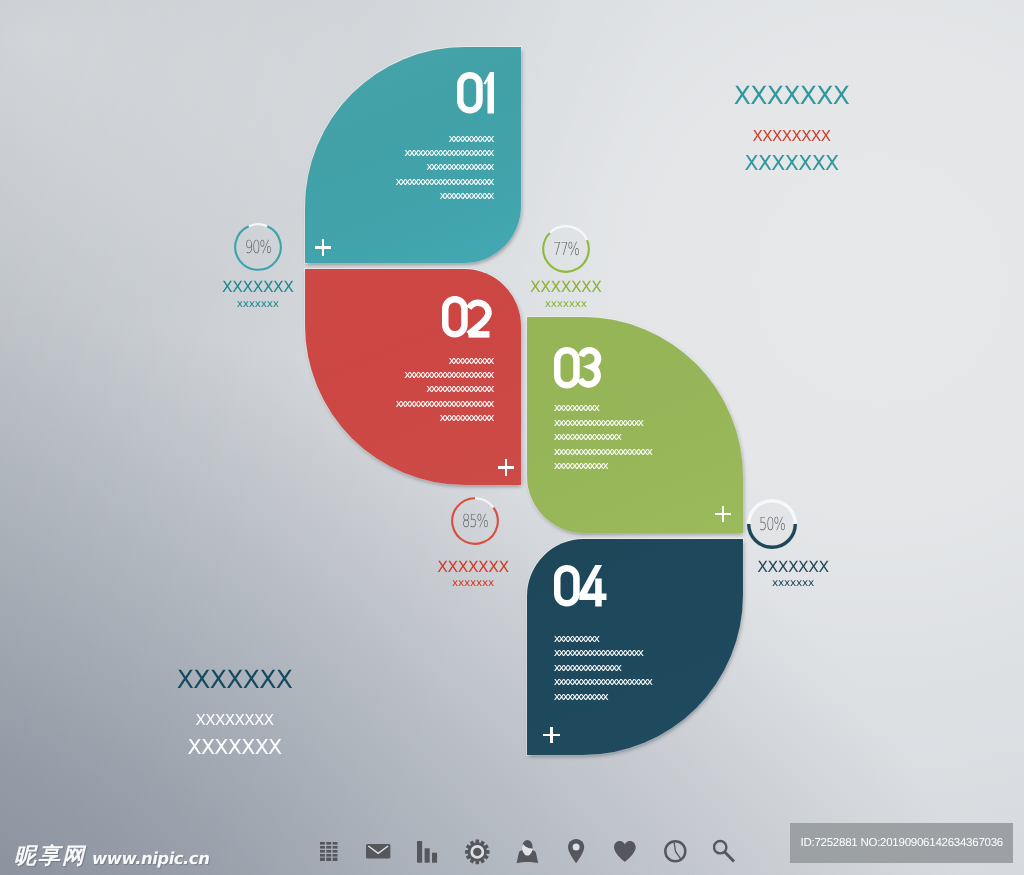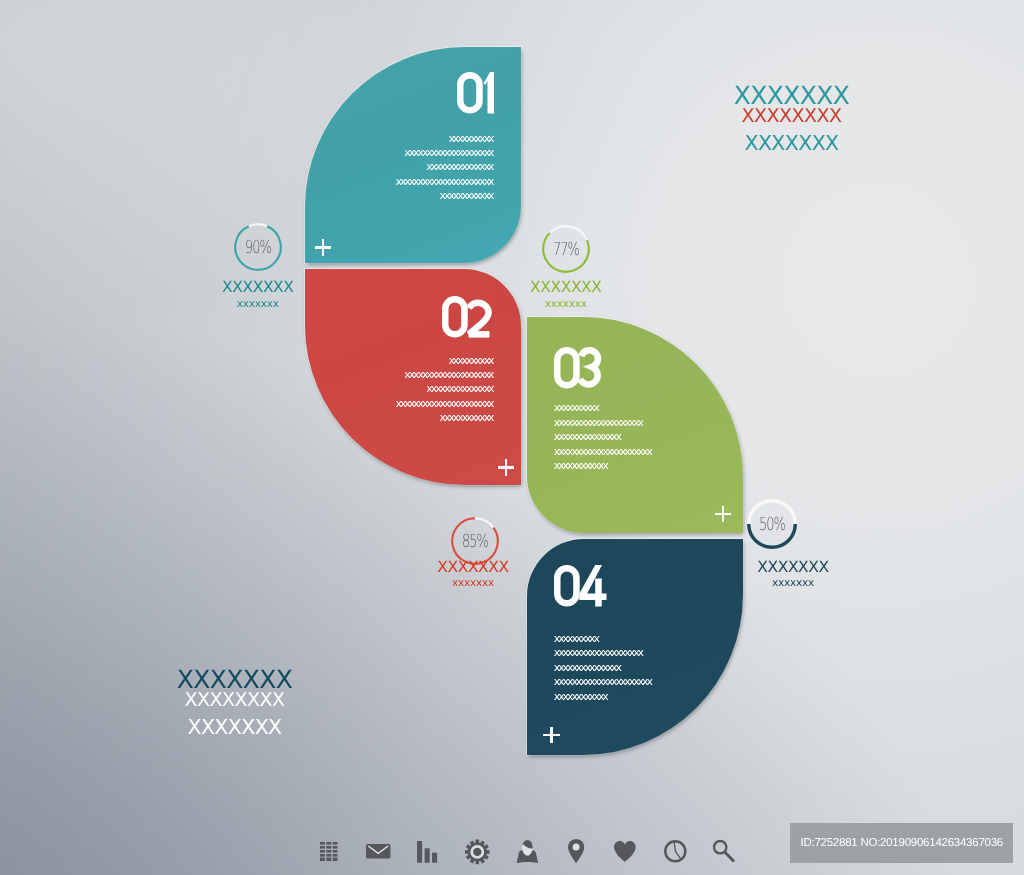--- a/index.html
+++ b/index.html
@@ -72,31 +72,31 @@
   .ring .pct > span{display:inline-block;transform:scaleX(0.72);transform-origin:center center;}
   .ringlabel{position:absolute;text-align:center;font-family:"DejaVu Sans",sans-serif;
     width:160px;font-size:0;}
   .ringlabel .l1{font-size:15.5px;letter-spacing:-0.4px;line-height:13px;white-space:pre;}
   .ringlabel .l2{font-size:10.5px;letter-spacing:-0.2px;line-height:12px;margin-top:3.5px;white-space:pre;}
 
   .r90{left:234px;top:223px;}
   .r90lab{left:177.8px;top:281px;color:#1c888f;}
   .r77{left:542px;top:225px;}
   .r77lab{left:485.8px;top:281px;color:#8ab433;}
-  .r85{left:450.6px;top:517px;}
+  .r85{left:450.6px;top:497px;}
   .r85lab{left:393px;top:560.8px;color:#d43a23;}
   .r50{left:748px;top:500px;}
   .r50lab{left:713px;top:560.5px;color:#1e4859;}
 
   
   .textblock{position:absolute;text-align:center;font-family:"DejaVu Sans",sans-serif;
     width:260px;font-size:0;}
   .textblock .t1{font-size:25px;letter-spacing:-0.6px;line-height:18px;white-space:pre;}
-  .textblock .t2{font-size:19px;letter-spacing:-0.5px;line-height:10px;
-    margin-top:6px;white-space:pre;}
+  .textblock .t2{font-size:15px;letter-spacing:-0.5px;line-height:10px;
+    margin-top:26px;white-space:pre;}
   .textblock .t3{font-size:20.5px;letter-spacing:-0.6px;line-height:16px;
     margin-top:14px;white-space:pre;}
   #tb-top{left:661.5px;top:86.5px;}
   #tb-bottom{left:104.5px;top:670.7px;}
 
   
   #iconbar{position:absolute;left:0;bottom:0;width:1024px;height:44px;}
   #iconbar .ic{position:absolute;bottom:11px;fill:#56585c;}
   #wm{position:absolute;left:14px;bottom:8px;height:30px;display:flex;align-items:flex-end;}
   #wm .cjk{font-family:"DejaVu Sans",sans-serif;font-weight:700;font-size:22px;
@@ -295,16 +295,20 @@
       <path d="M10.2 2.9 L11.5 11.4 L16.5 18.6" fill="none" stroke="#56575c" stroke-width="1.3" stroke-linejoin="miter" stroke-linecap="round"></path>
     </svg>
 
     <svg class="ic" style="left:712.9px;bottom:12.1px;" width="23" height="25" viewBox="0 0 23 25">
       <circle cx="7.2" cy="9.2" r="6.2" fill="none" stroke="#56575c" stroke-width="2.4"></circle>
       <path d="M12.0 14.2 L21.0 23.5" fill="none" stroke="#56575c" stroke-width="3.0" stroke-linecap="butt"></path>
     </svg>
 
   </div>
 
+  <div id="wm">
+    <span class="cjk">昵享网</span>
+    <span class="url">www.nipic.cn</span>
+  </div>
 
   <div id="idtag">ID:7252881 NO:20190906142634367036</div>
 
 </div>
 
 </body></html>

